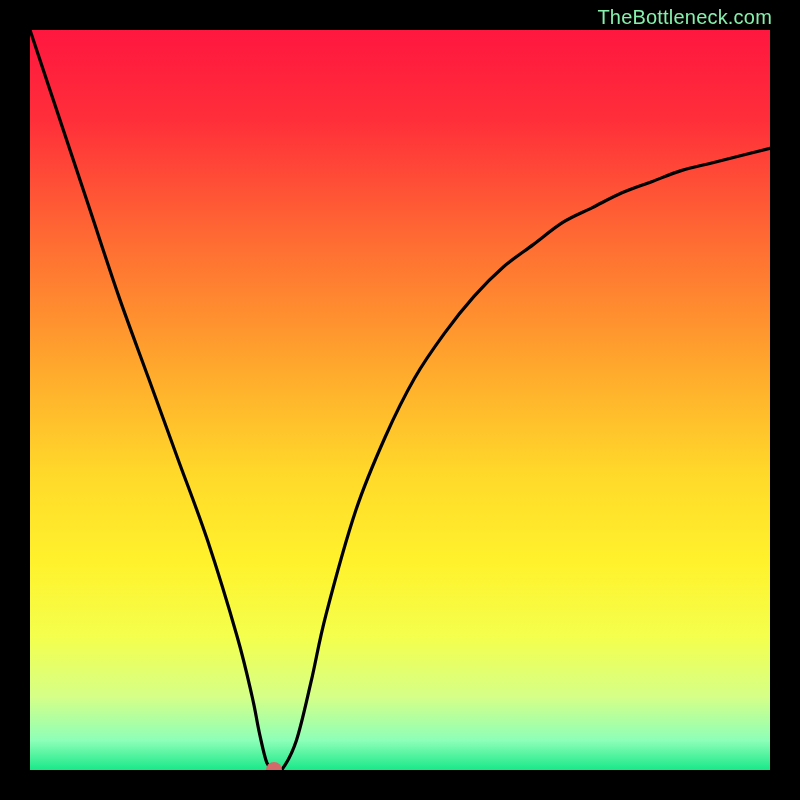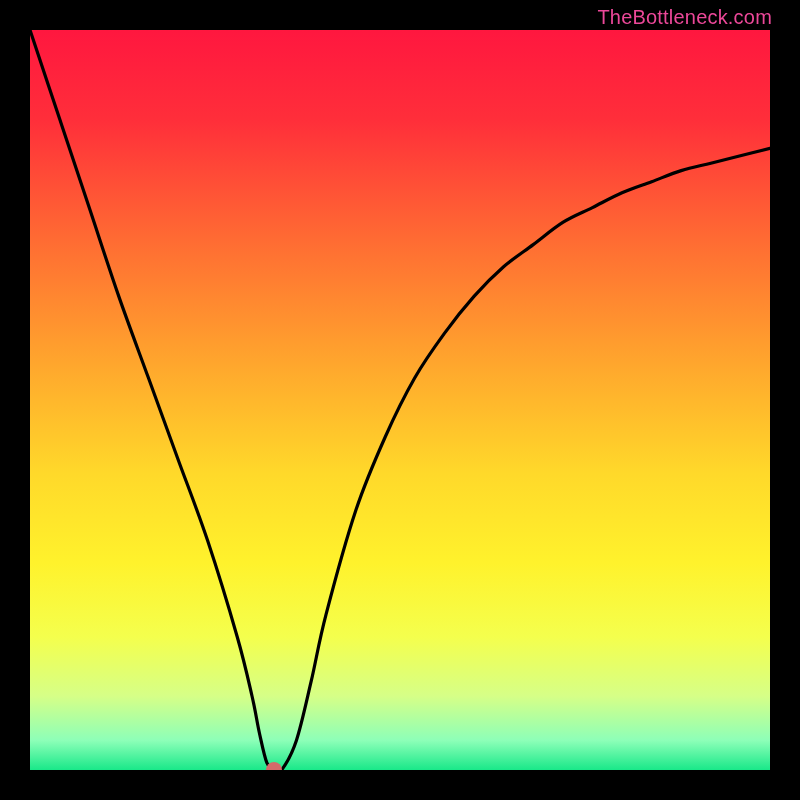--- a/index.html
+++ b/index.html
@@ -32,21 +32,21 @@
   .curve-svg {
     position: absolute;
     inset: 0;
     width: 100%;
     height: 100%;
   }
   .attribution {
     position: absolute;
     top: 6px;
     right: 28px;
-    color: #ec4899;
+    color: #86efac;
     font-size: 20px;
     font-weight: 500;
     letter-spacing: 0.2px;
   }
   .marker {
     position: absolute;
     width: 16px;
     height: 16px;
     border-radius: 50%;
     background: #d46a6a;

